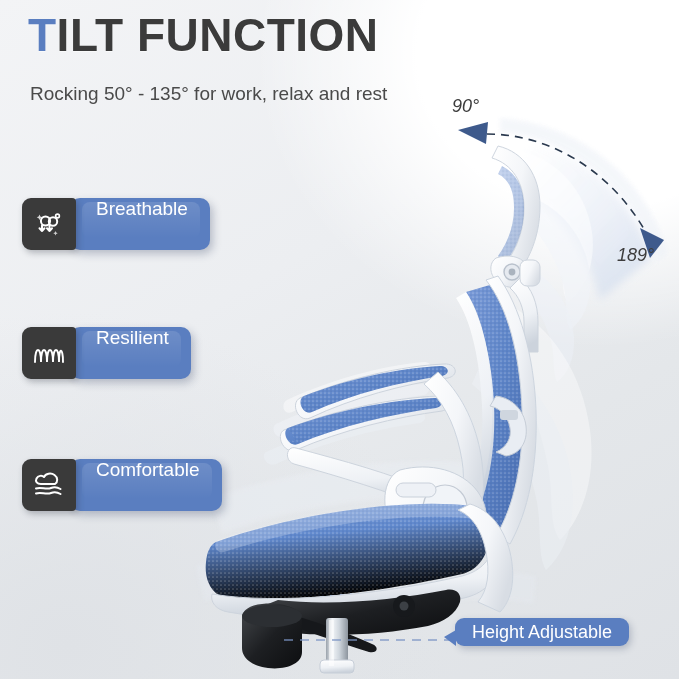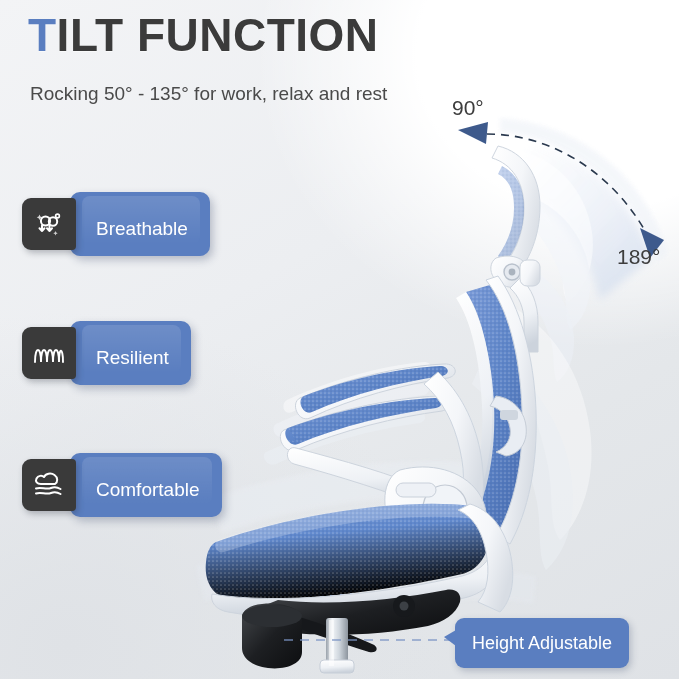--- a/index.html
+++ b/index.html
@@ -57,25 +57,25 @@
     align-items: center;
     justify-content: center;
     box-shadow: 2px 3px 6px rgba(40,45,60,0.30);
     position: relative;
     z-index: 2;
     flex: none;
   }
   .badge-label {
     height: 48px;
     margin-left: -6px;
-    padding: 0 22px 16px 26px;
+    padding: 0 22px 4px 26px;
     background: #5a7ec0;
     border-radius: 10px;
     display: flex;
-    align-items: flex-end;
+    align-items: flex-start;
     color: #fff;
     font-size: 19px;
     box-shadow: 3px 4px 8px rgba(40,55,90,0.28);
     position: relative;
     z-index: 1;
   }
   .badge-label::after {
     content: "";
     position: absolute;
     left: 12px; right: 10px; top: 4px; bottom: 12px;
@@ -84,33 +84,34 @@
     pointer-events: none;
   }
   .badge-label span { position: relative; z-index: 2; }
 
   
   .chair-wrap { position: absolute; inset: 0; }
 
   
   .angle-label {
     position: absolute;
-    font-size: 21px;
+    font-size: 18px;
     color: #3d3d3d;
     white-space: nowrap;
+    font-style: italic;
   }
   #angle-90 { left: 452px; top: 96px; }
   #angle-135 { left: 617px; top: 245px; }
 
   
   .callout {
     position: absolute;
     left: 455px;
     top: 618px;
-    height: 50px;
+    height: 28px;
     padding: 0 17px;
     background: #5a7ec0;
     color: #fff;
     font-size: 18px;
     border-radius: 9px;
     display: flex;
     align-items: center;
     box-shadow: 2px 3px 7px rgba(40,55,90,0.25);
   }
   .callout::before {

